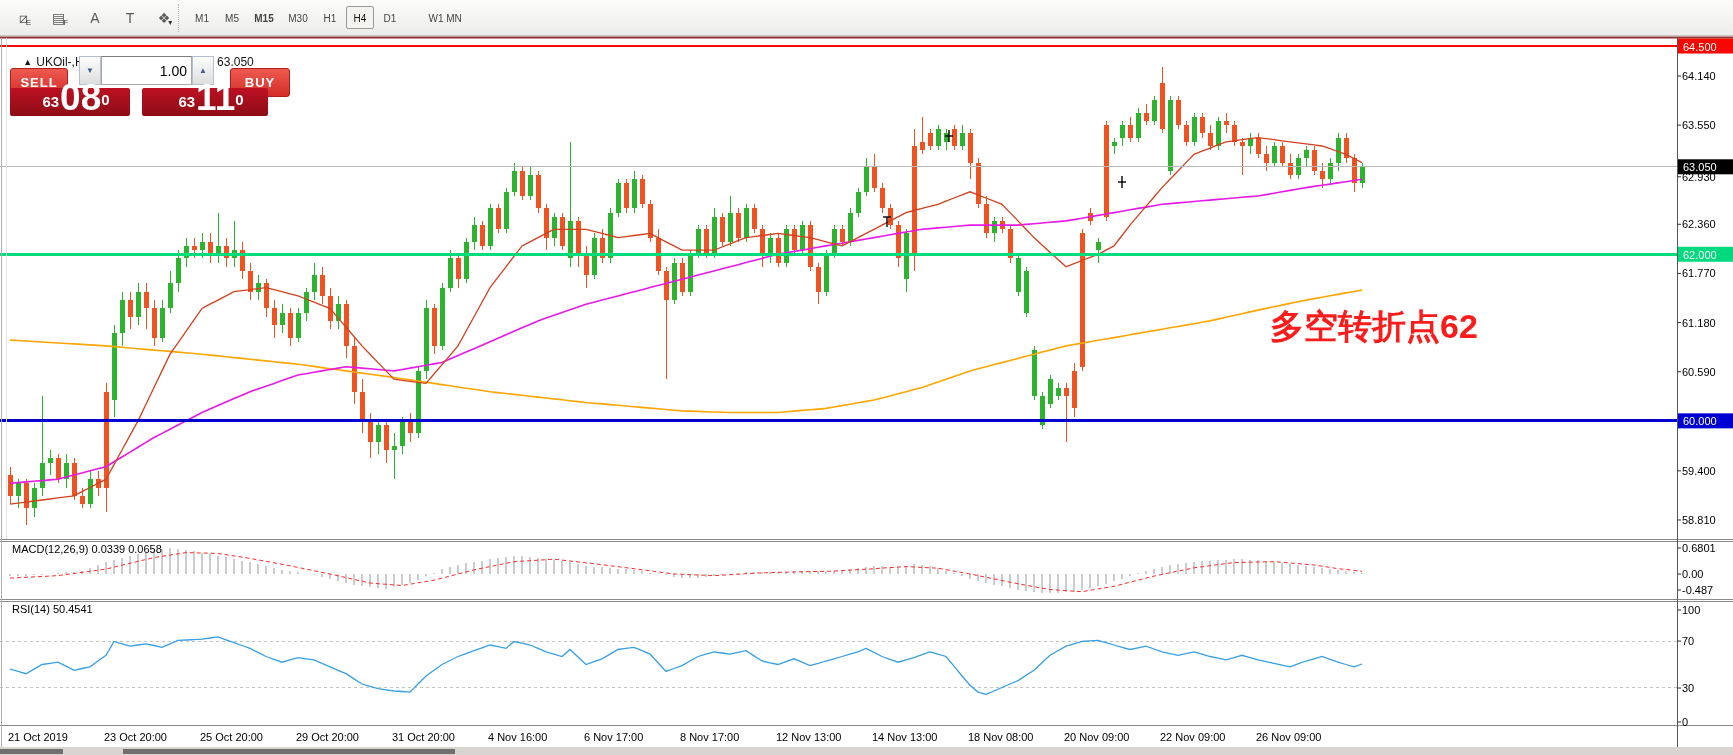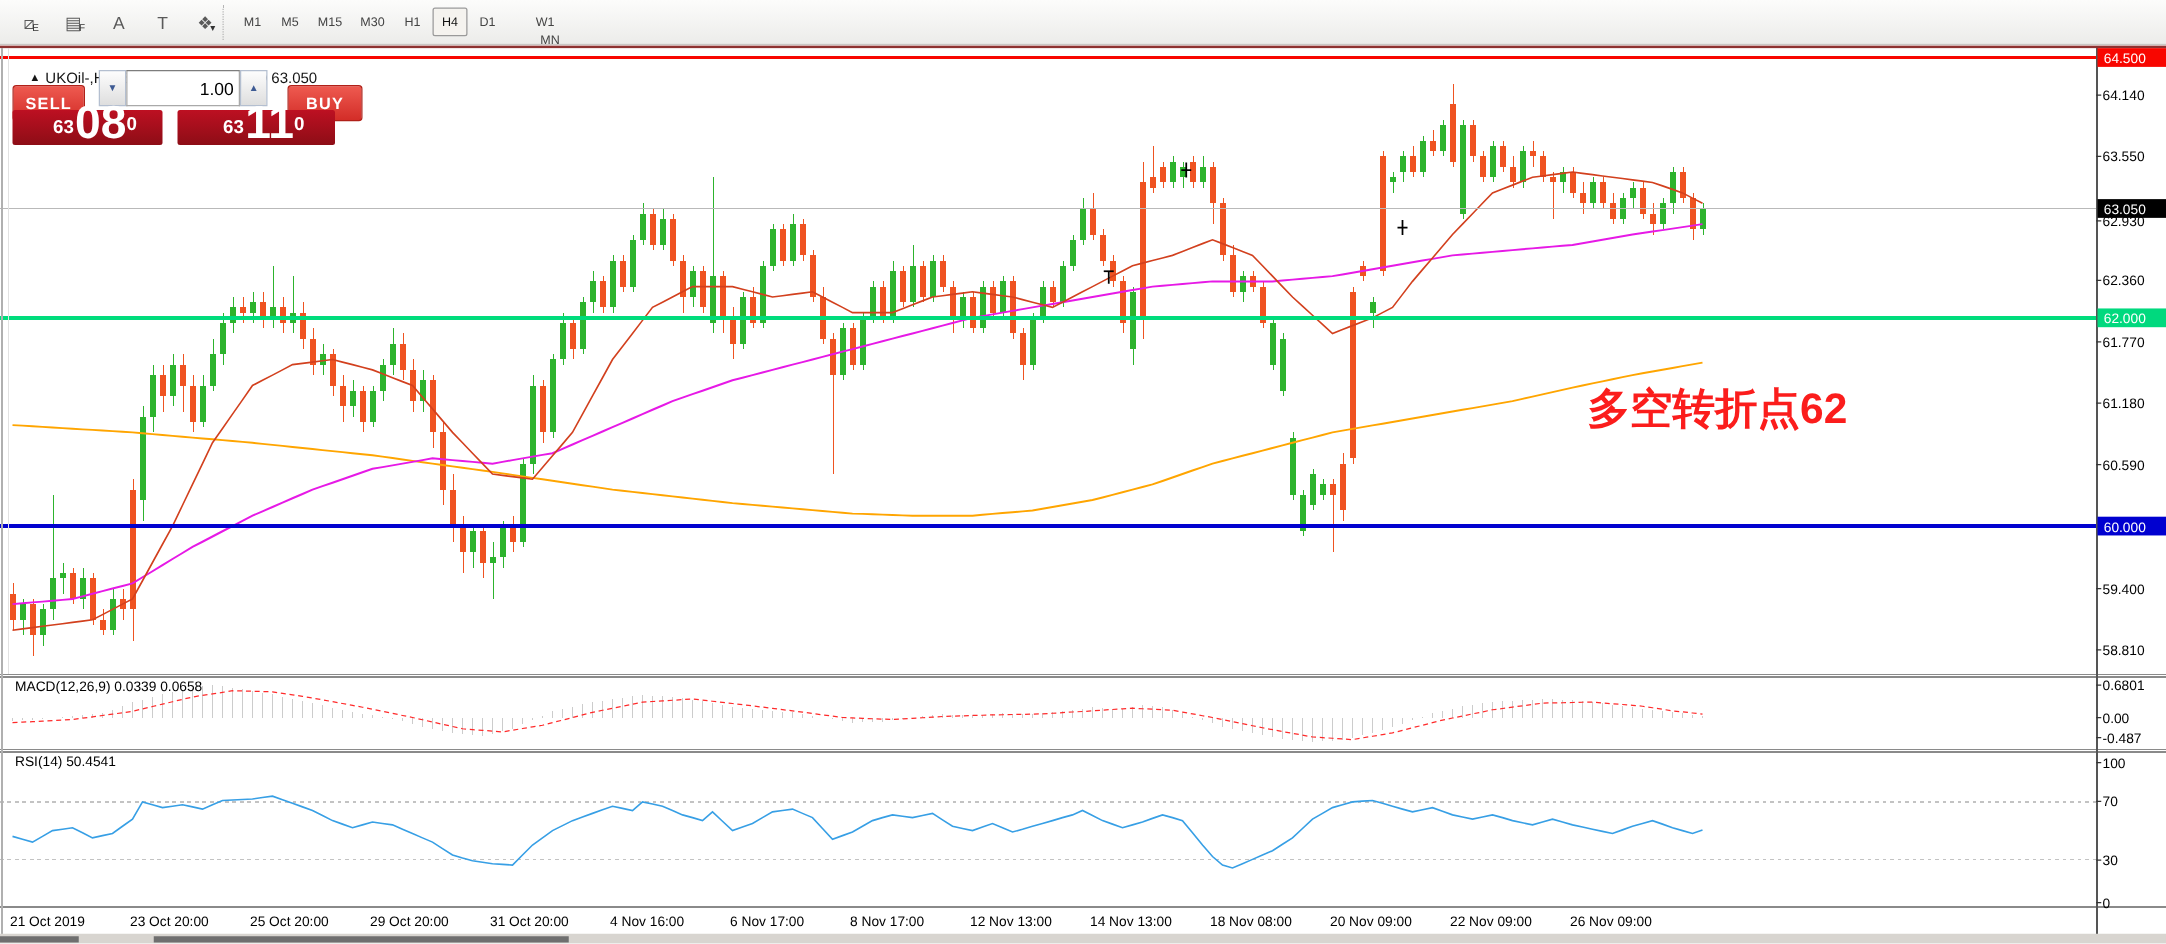--- a/index.html
+++ b/index.html
@@ -1043,27 +1043,27 @@
         </div>
         <div class="tool-btn" style="left: 152px;">
           <span>❖</span>
           <span class="sub">▾</span>
         </div>
       </div>
     <div class="tool-sep" style="left:178px;"></div>
     <div id="tf-buttons">
         <div class="tf-btn" style="left: 188px; width: 28px;">M1</div>
         <div class="tf-btn" style="left: 218px; width: 28px;">M5</div>
-        <div class="tf-btn" style="left: 248px; width: 32px;">M15</div>
+        <div class="tf-btn" style="left: 248px; width: 32px; font-weight: bold;">M15</div>
         <div class="tf-btn" style="left: 282px; width: 32px;">M30</div>
         <div class="tf-btn" style="left: 316px; width: 28px;">H1</div>
         <div class="tf-btn active" style="left: 346px; width: 28px;">H4</div>
         <div class="tf-btn" style="left: 376px; width: 28px;">D1</div>
         <div class="tf-btn" style="left: 406px; width: 28px; margin-left: 16px;">W1</div>
-        <div class="tf-btn" style="left: 426px; width: 28px; margin-top: 14px;">MN</div>
+        <div class="tf-btn" style="left: 440px; width: 28px;">MN</div>
       </div>
   </div>
 
   <div class="symbol-title">
     <span class="tri">▲</span><span>UKOil-,H4  63.000 63.070 63.000 63.050</span>
   </div>
 
   <div>
     <div class="btn-red" style="left:10px;top:56px;width:58px;">SELL</div>
     <div class="spinner" style="left:79px;top:56px;">▼</div>

